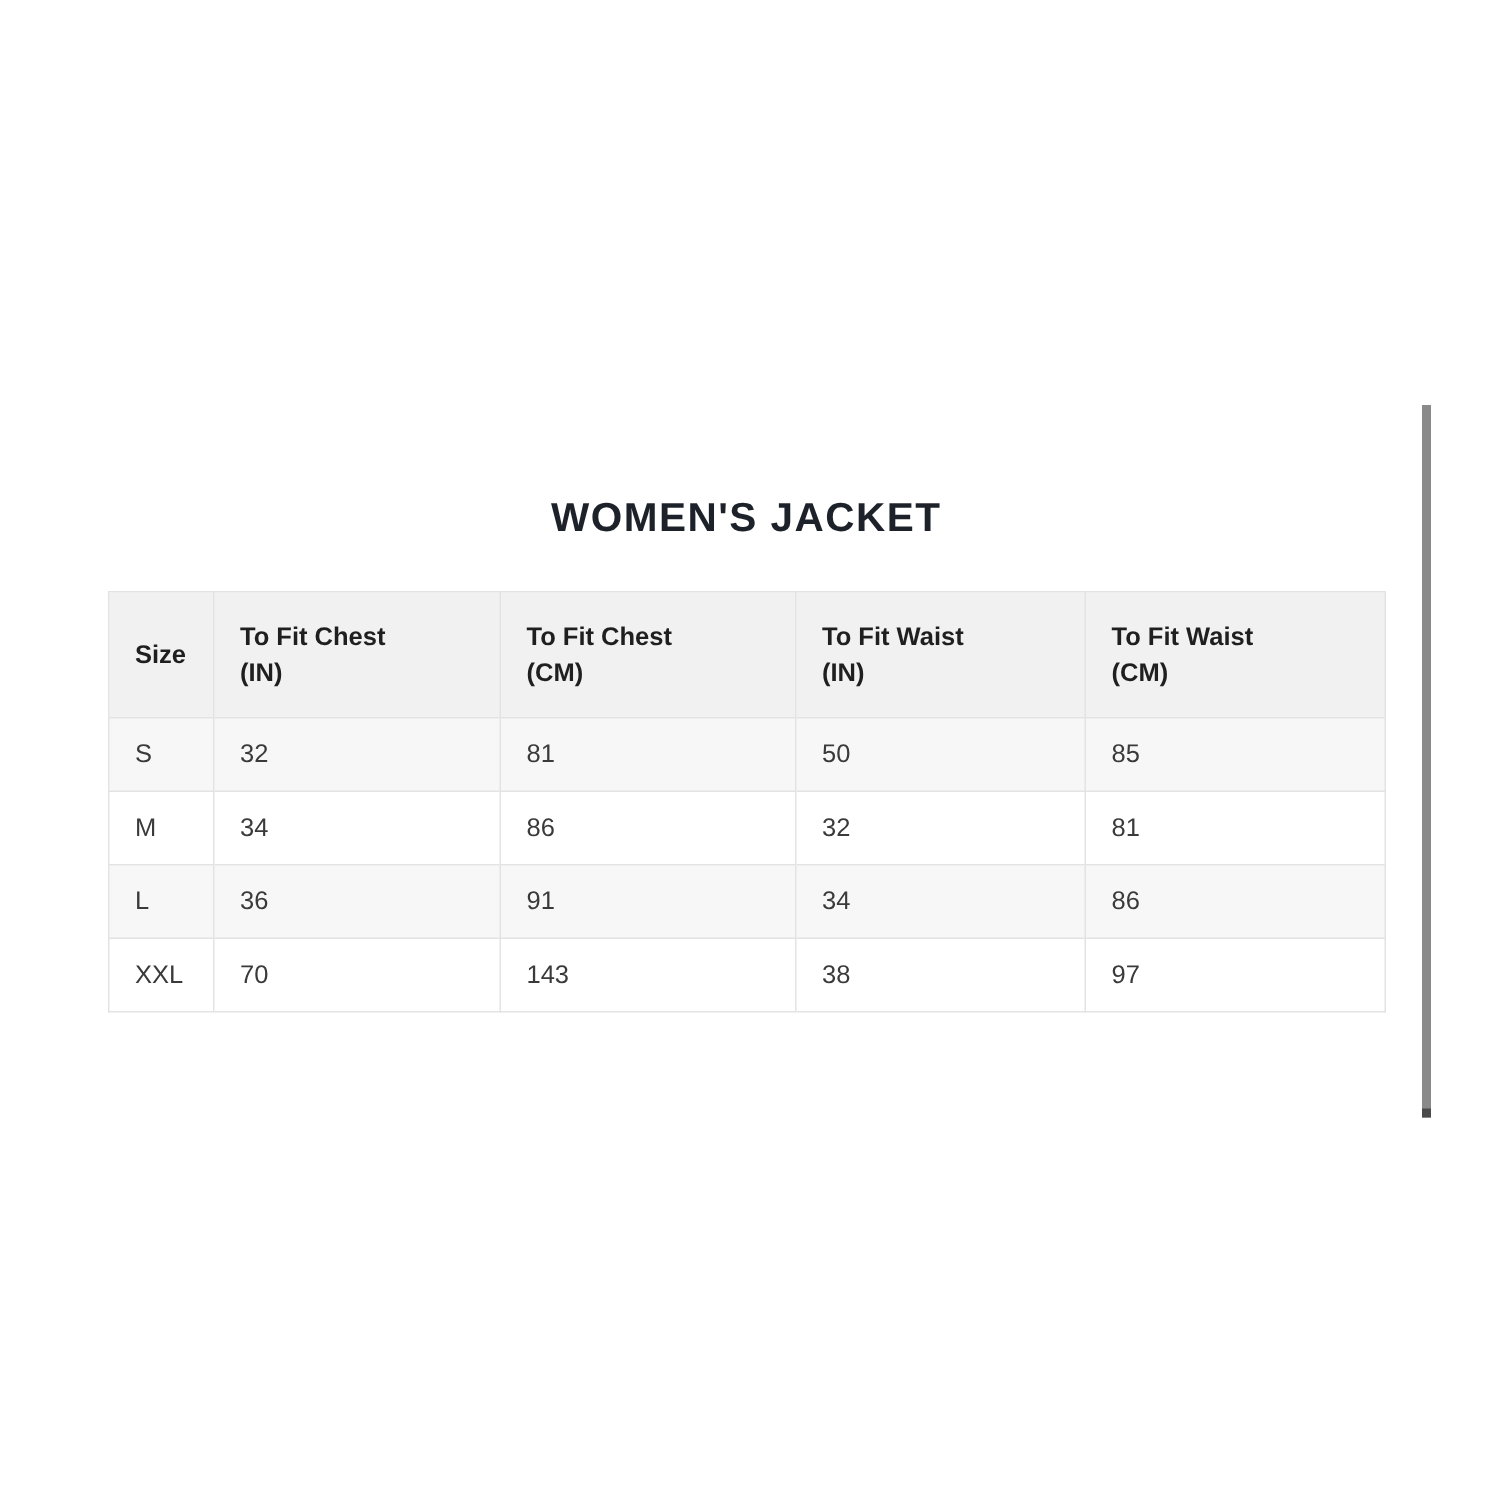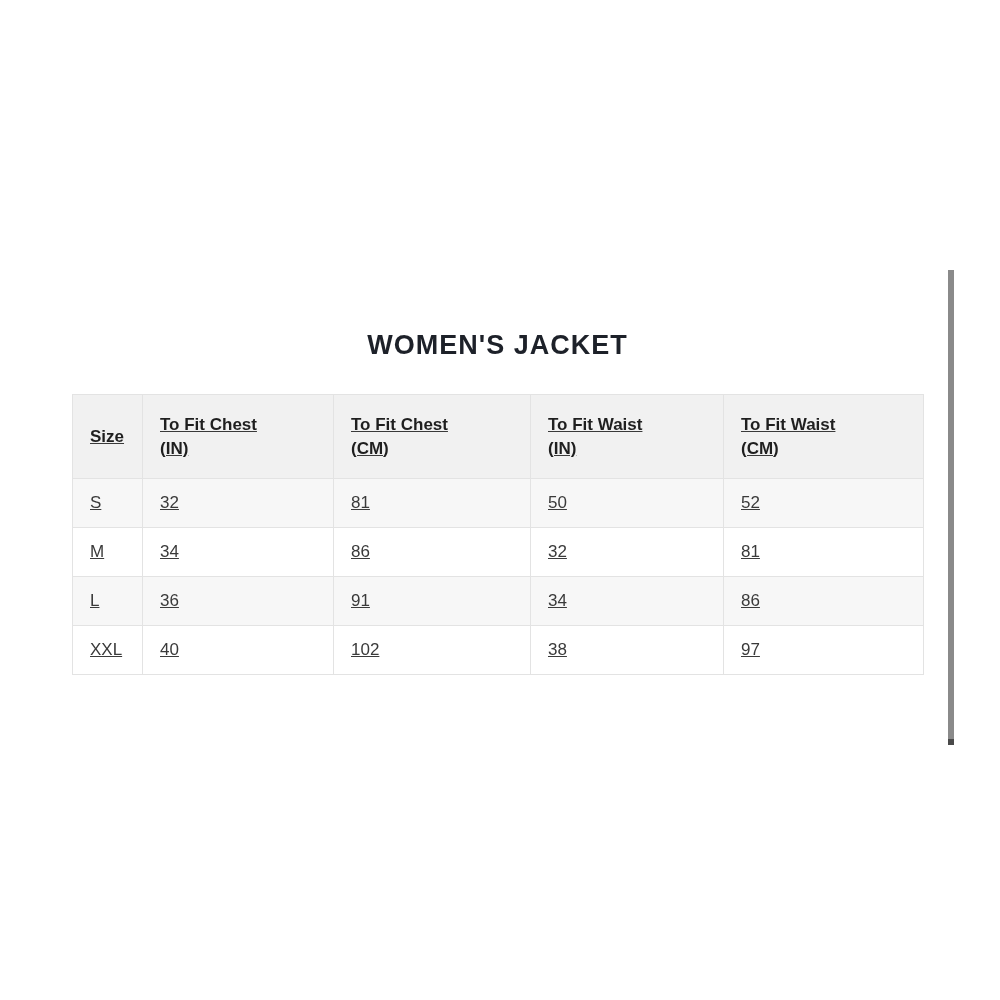--- a/index.html
+++ b/index.html
@@ -30,21 +30,20 @@
   }
   table.size-chart {
     position: absolute;
     left: 72px;
     top: 382px;
     width: 851px;
     border-collapse: collapse;
     table-layout: fixed;
     font-size: 17px;
     color: #3a3a3a;
-    text-decoration: underline;
   }
   table.size-chart col.c-size  { width: 70px; }
   table.size-chart col.c-ch-in { width: 191px; }
   table.size-chart col.c-ch-cm { width: 197px; }
   table.size-chart col.c-wa-in { width: 193px; }
   table.size-chart col.c-wa-cm { width: 200px; }
   table.size-chart th, table.size-chart td {
     border: 1px solid #e3e3e3;
     text-align: left;
     vertical-align: middle;
@@ -105,40 +104,40 @@
         <th>To Fit Waist
 (CM)</th>
       </tr>
     </thead>
     <tbody>
       <tr>
         <td>S</td>
         <td>32</td>
         <td>81</td>
         <td>50</td>
-        <td>52</td>
+        <td>85</td>
       </tr>
       <tr>
         <td>M</td>
         <td>34</td>
         <td>86</td>
         <td>32</td>
         <td>81</td>
       </tr>
       <tr>
         <td>L</td>
         <td>36</td>
         <td>91</td>
         <td>34</td>
         <td>86</td>
       </tr>
       <tr>
         <td>XXL</td>
-        <td>40</td>
-        <td>102</td>
+        <td>70</td>
+        <td>143</td>
         <td>38</td>
         <td>97</td>
       </tr>
     </tbody>
   </table>
 
   <div class="scrollbar-thumb">
     <div class="thumb-tip"></div>
   </div>
 

